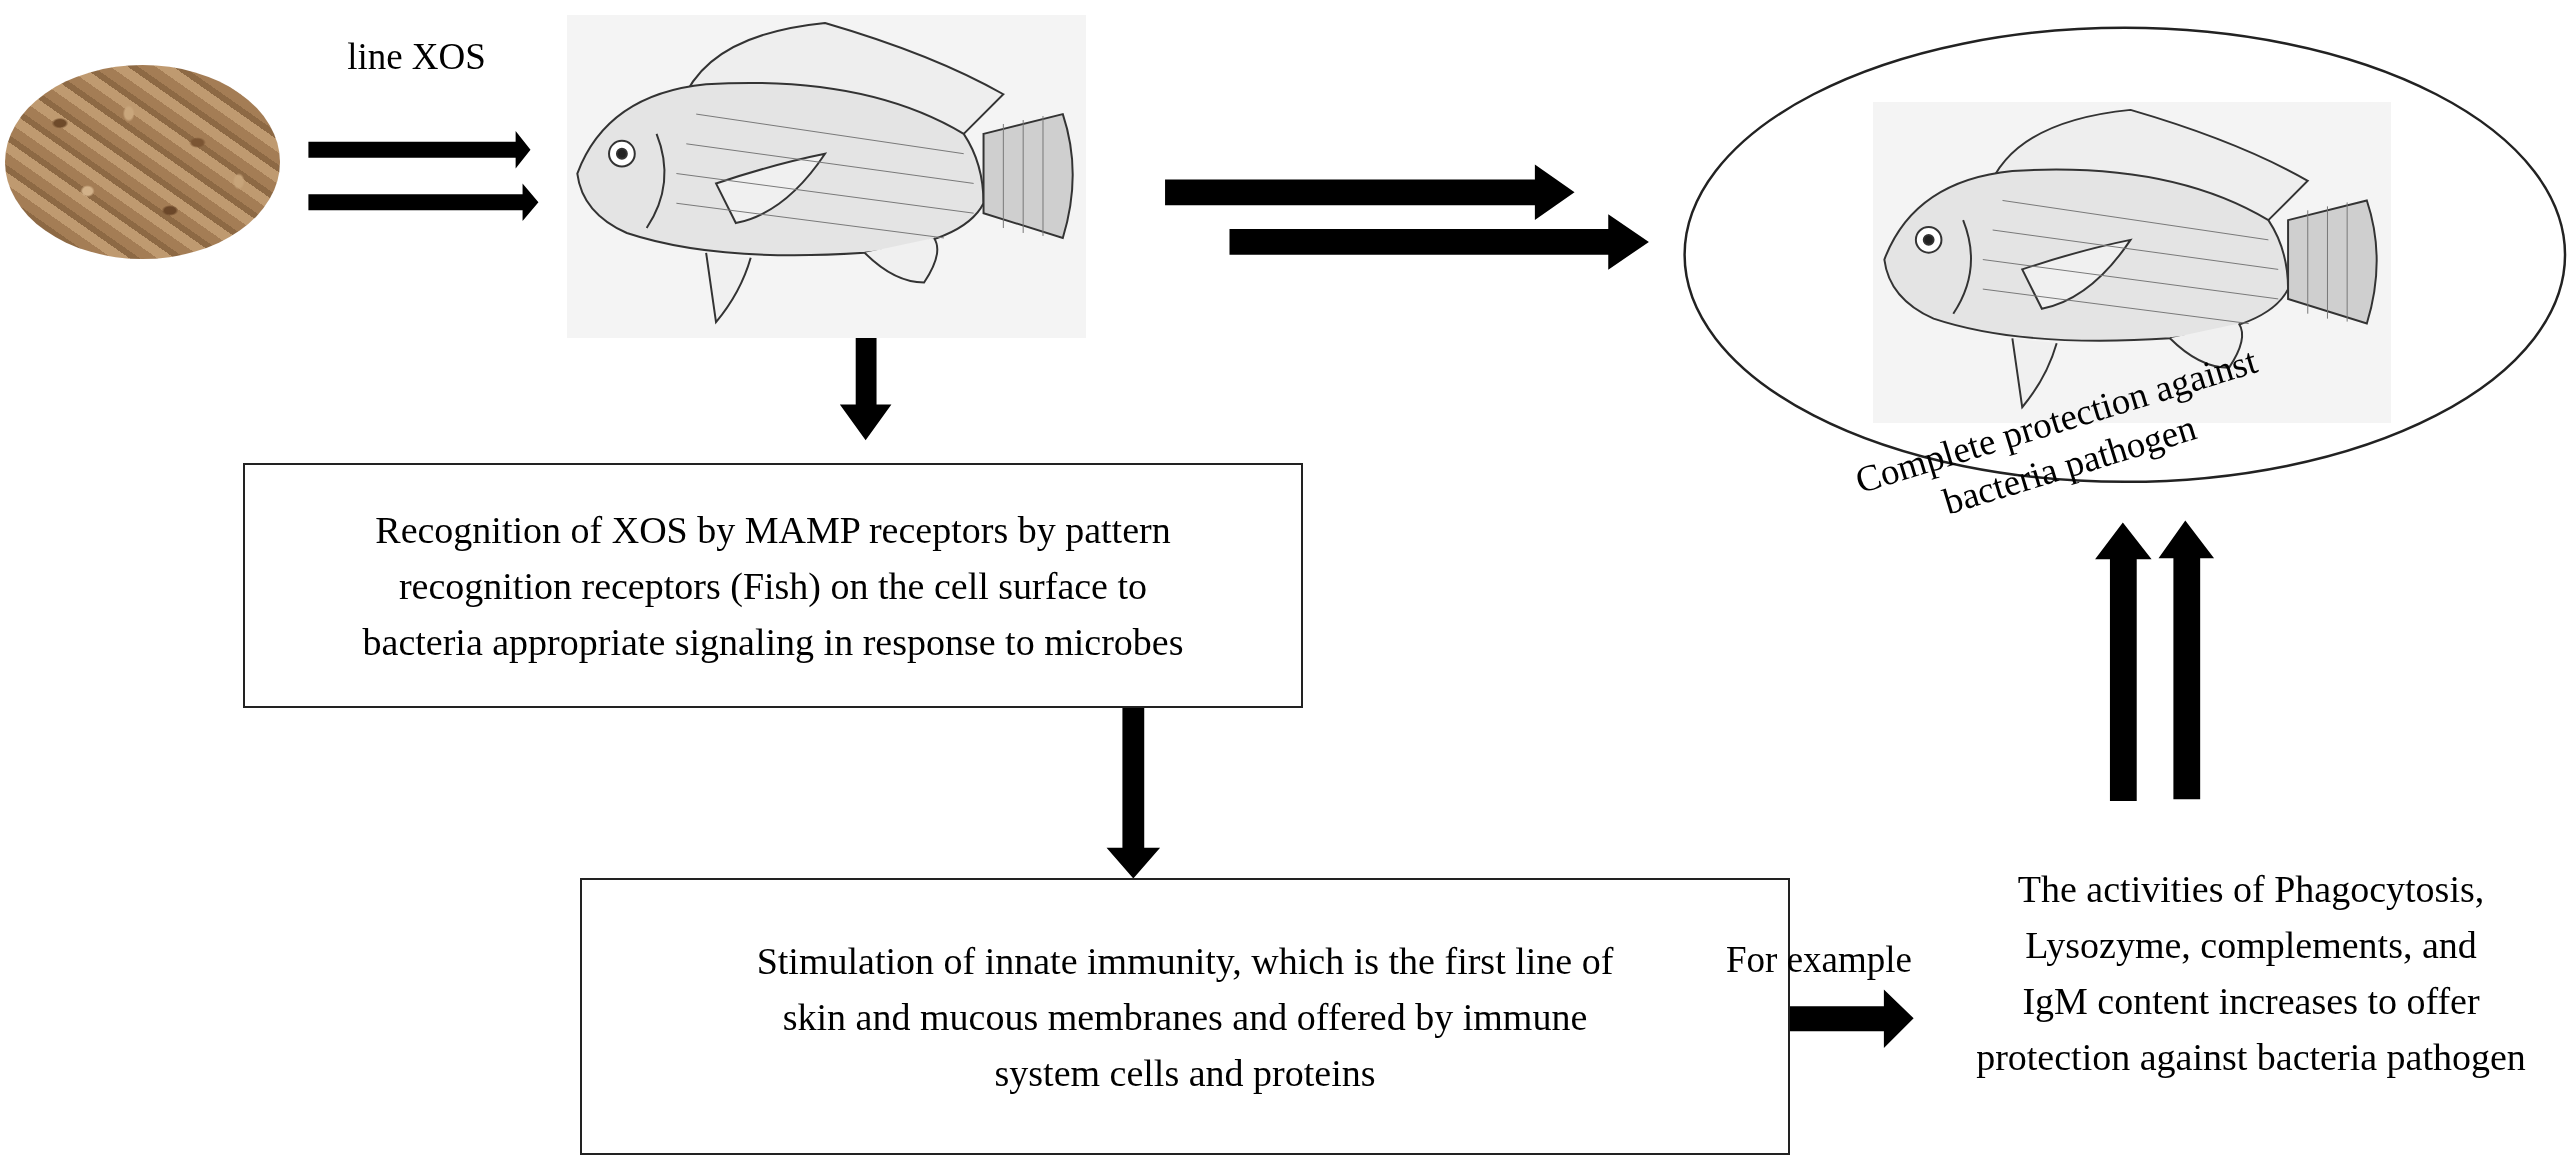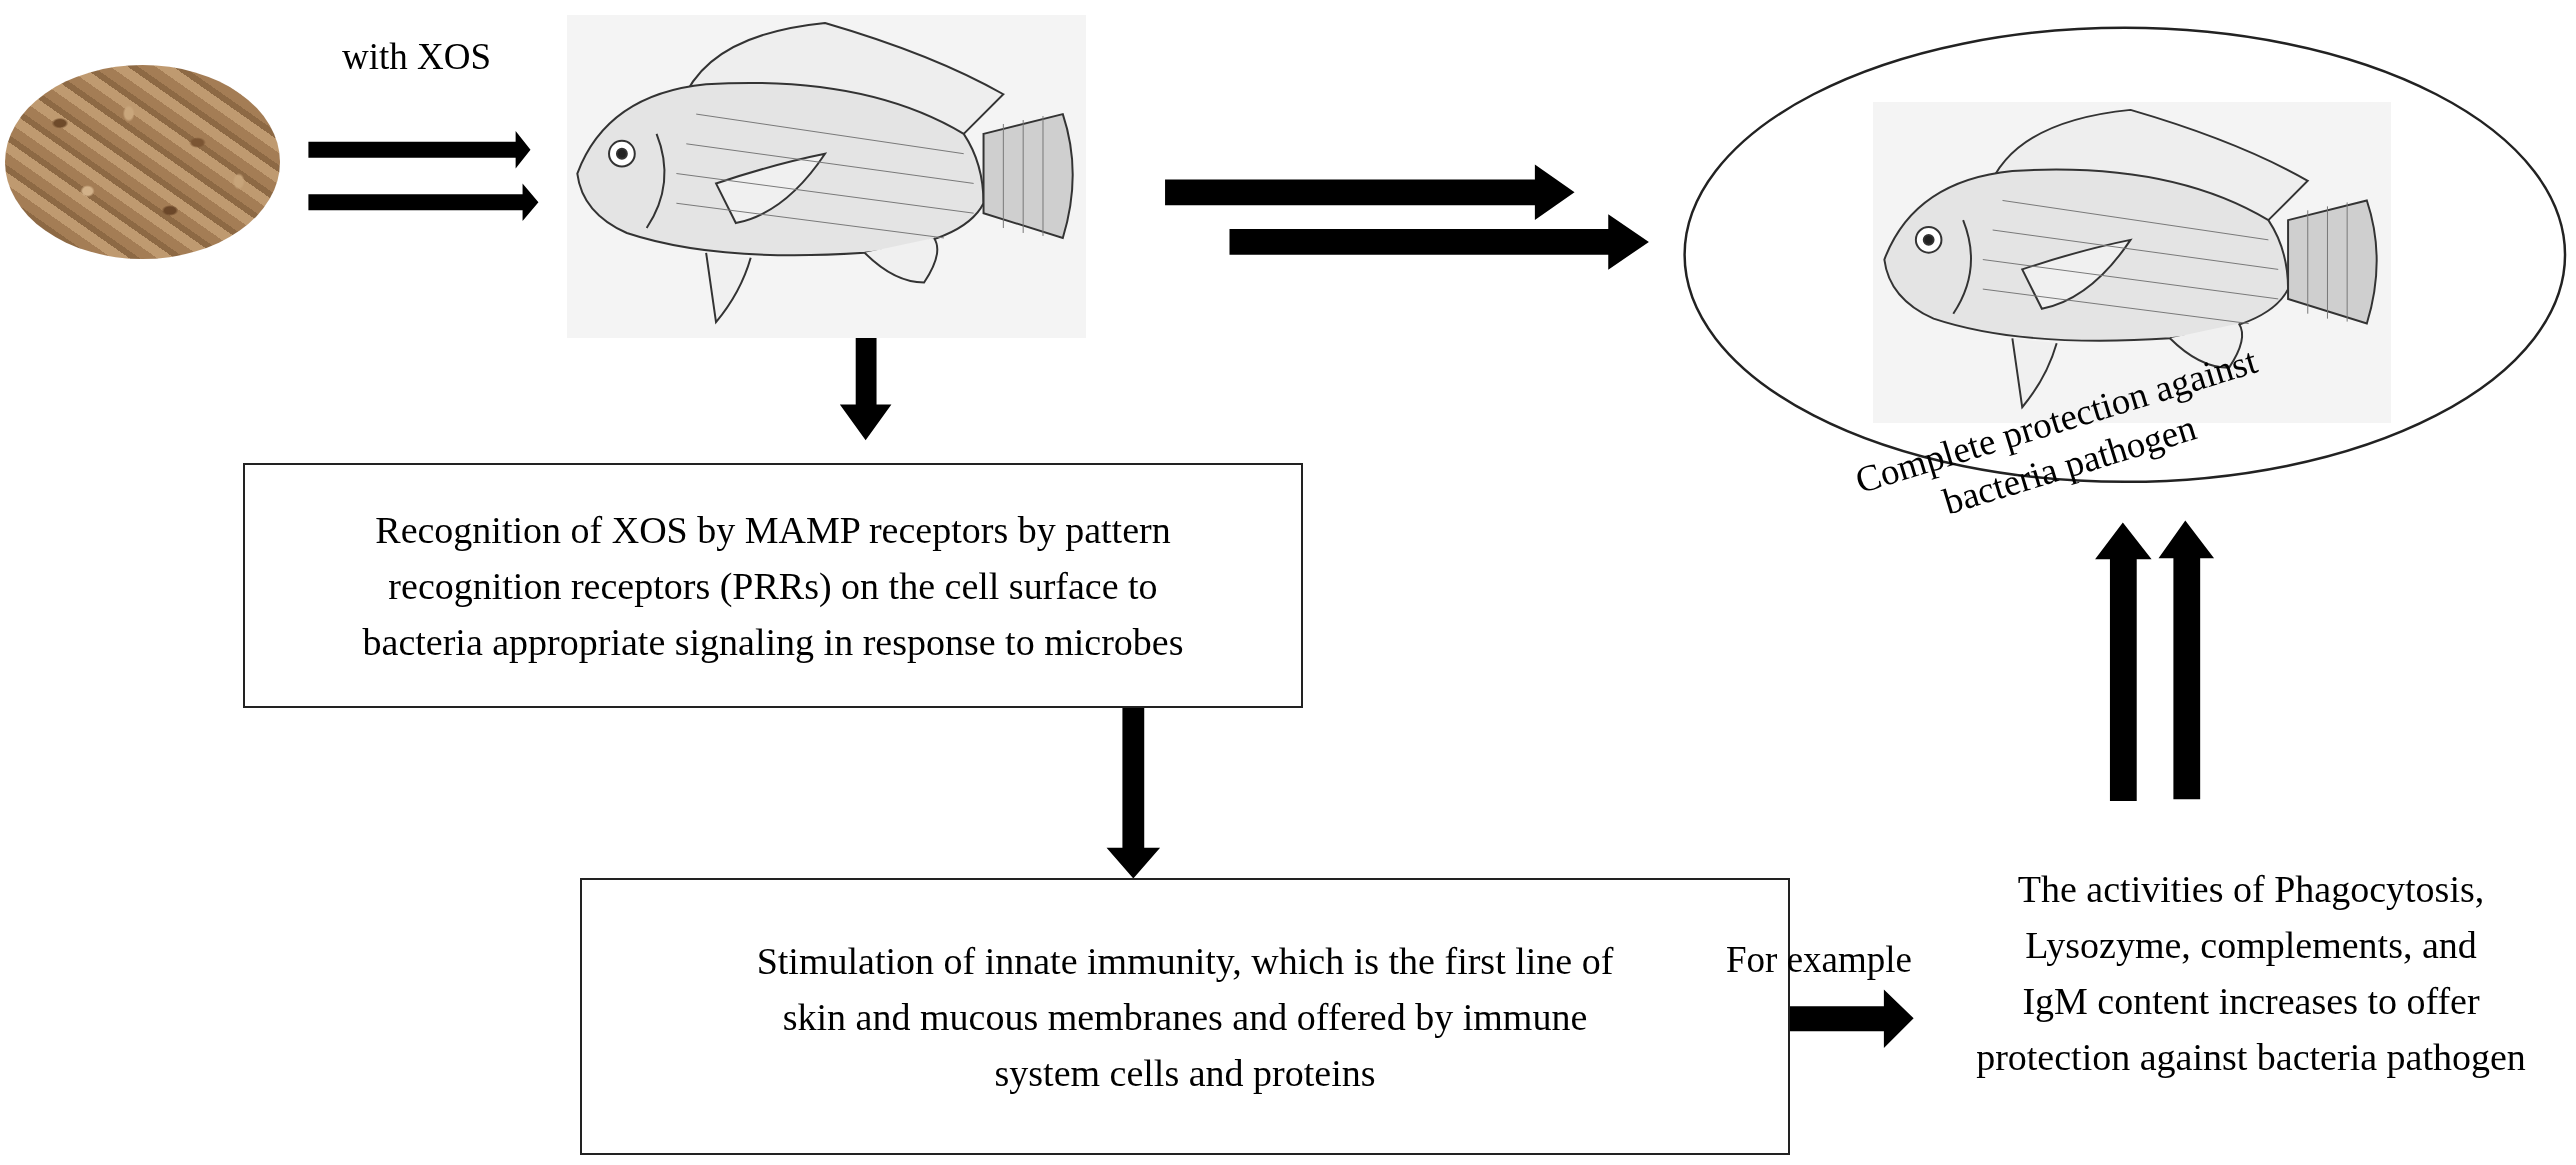--- a/index.html
+++ b/index.html
@@ -22,21 +22,21 @@
       #a9825a; }
   .fish-frame { background:#f4f4f4; }
   svg { position:absolute; overflow:visible; }
 </style>
 </head>
 <body>
 
 <div class="abs pellets"></div>
 
 <div class="abs label" style="left:258px; top:34px; width:317px;">
-  <div>with XOS</div>
+  <div>line XOS</div>
 </div>
 
 <svg style="left:0;top:0;" width="2576" height="1165" viewBox="0 0 2598 1175">
   <g fill="#000">
     <polygon points="311,143 520,143 520,132 535,151 520,170 520,159 311,159"></polygon>
     <polygon points="311,196 527,196 527,185 543,204 527,223 527,212 311,212"></polygon>
     <polygon points="1175,181 1548,181 1548,166 1588,194 1548,222 1548,207 1175,207"></polygon>
     <polygon points="1240,231 1622,231 1622,216 1663,244 1622,272 1622,257 1240,257"></polygon>
     <polygon points="863,311 884,311 884,408 899,408 873,444 847,408 863,408"></polygon>
     <polygon points="1132,714 1154,714 1154,855 1170,855 1143,886 1116,855 1132,855"></polygon>
@@ -88,21 +88,21 @@
 </div>
 
 <div class="abs label" style="left:1815px; top:397px; width:496px; transform:rotate(-17deg); transform-origin:center;">
   <div>Complete protection against</div>
   <div>bacteria pathogen</div>
 </div>
 
 <div class="box" style="left:243px; top:463px; width:1060px; height:245px;">
   <div class="txt">
     <div>Recognition of XOS by MAMP receptors by pattern</div>
-    <div>recognition receptors (PRRs) on the cell surface to</div>
+    <div>recognition receptors (Fish) on the cell surface to</div>
     <div>bacteria appropriate signaling in response to microbes</div>
   </div>
 </div>
 
 <div class="box" style="left:580px; top:878px; width:1210px; height:277px;">
   <div class="txt">
     <div>Stimulation of innate immunity, which is the first line of</div>
     <div>skin and mucous membranes and offered by immune</div>
     <div>system cells and proteins</div>
   </div>

